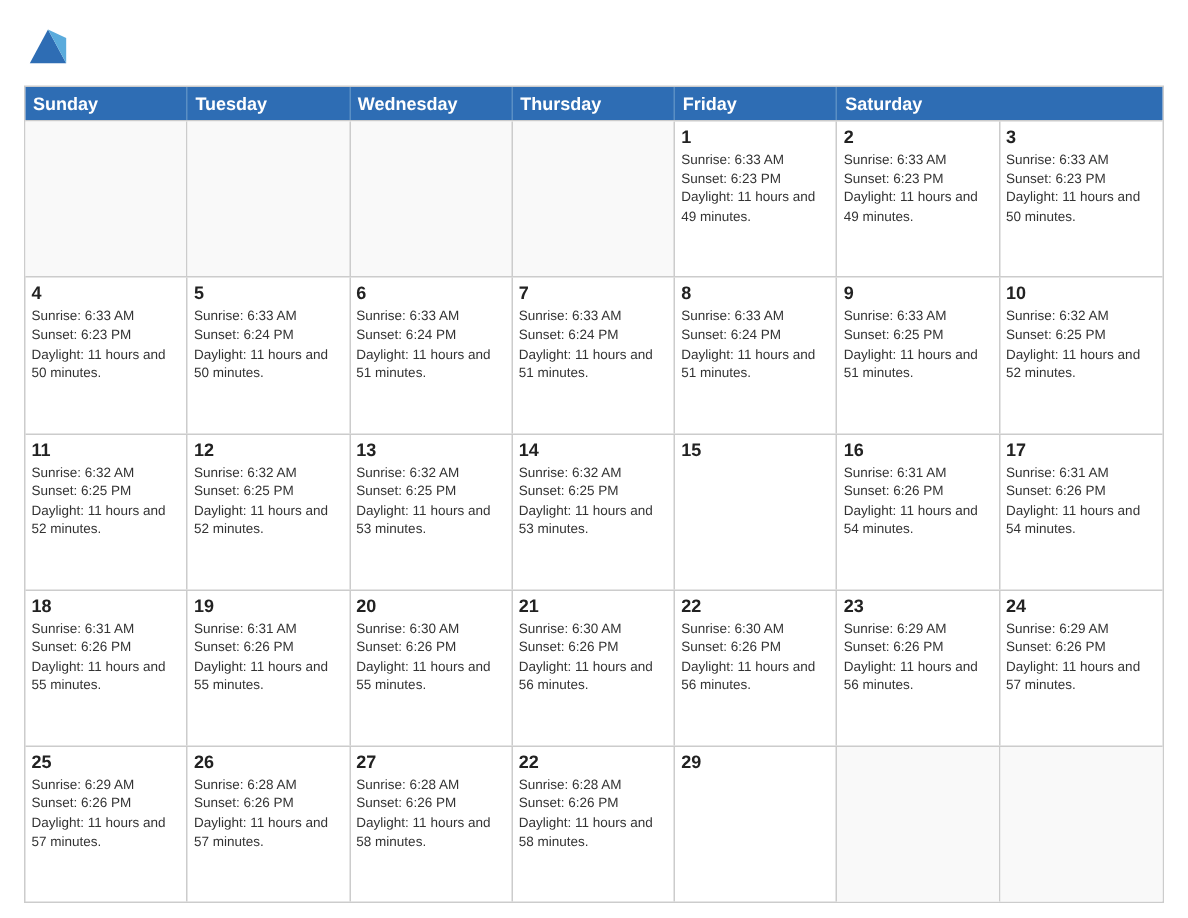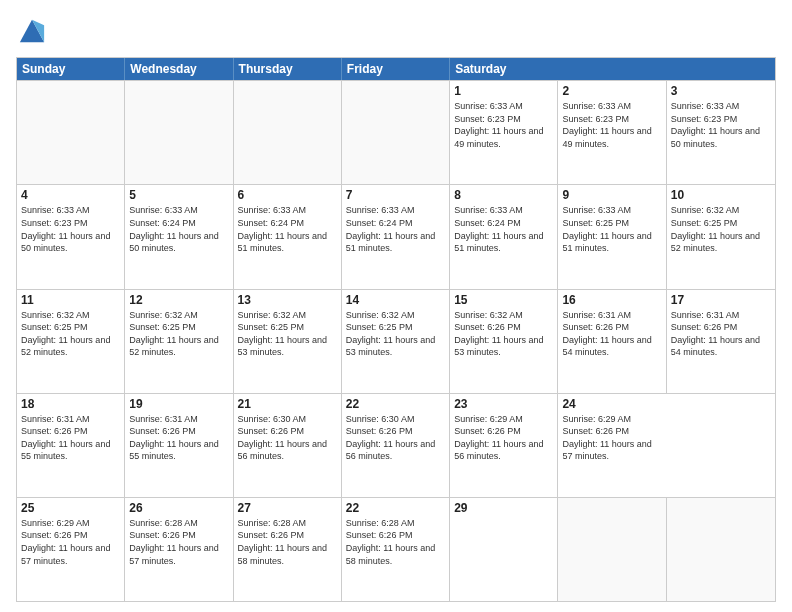--- a/index.html
+++ b/index.html
@@ -125,20 +125,21 @@
     </div>
     <div class="title-block">
       <div class="calendar-title"></div>
       <div class="calendar-subtitle"></div>
     </div>
   </div>
 
   <div class="calendar">
     <div class="cal-header-row">
     <div class="cal-header-cell">Sunday</div>
+        <div class="cal-header-cell">Tuesday</div>
         <div class="cal-header-cell">Wednesday</div>
         <div class="cal-header-cell">Thursday</div>
         <div class="cal-header-cell">Friday</div>
         <div class="cal-header-cell">Saturday</div>
       </div>
     <div class="cal-body">
     <div class="cal-row">
           <div class="cal-cell empty"></div>
           <div class="cal-cell empty"></div>
           <div class="cal-cell empty"></div>
@@ -240,24 +241,20 @@
           </div>
           <div class="cal-cell">
             <div class="day-num">14</div>
             <div class="day-info">Sunrise: 6:32 AM
 Sunset: 6:25 PM
 Daylight: 11 hours
 and 53 minutes.</div>
           </div>
           <div class="cal-cell">
             <div class="day-num">15</div>
-            <div class="day-info">Sunrise: 6:32 AM
-Sunset: 6:26 PM
-Daylight: 11 hours
-and 53 minutes.</div>
           </div>
           <div class="cal-cell">
             <div class="day-num">16</div>
             <div class="day-info">Sunrise: 6:31 AM
 Sunset: 6:26 PM
 Daylight: 11 hours
 and 54 minutes.</div>
           </div>
           <div class="cal-cell">
             <div class="day-num">17</div>
@@ -271,20 +268,27 @@
           <div class="cal-cell">
             <div class="day-num">18</div>
             <div class="day-info">Sunrise: 6:31 AM
 Sunset: 6:26 PM
 Daylight: 11 hours
 and 55 minutes.</div>
           </div>
           <div class="cal-cell">
             <div class="day-num">19</div>
             <div class="day-info">Sunrise: 6:31 AM
+Sunset: 6:26 PM
+Daylight: 11 hours
+and 55 minutes.</div>
+          </div>
+          <div class="cal-cell">
+            <div class="day-num">20</div>
+            <div class="day-info">Sunrise: 6:30 AM
 Sunset: 6:26 PM
 Daylight: 11 hours
 and 55 minutes.</div>
           </div>
           <div class="cal-cell">
             <div class="day-num">21</div>
             <div class="day-info">Sunrise: 6:30 AM
 Sunset: 6:26 PM
 Daylight: 11 hours
 and 56 minutes.</div>

